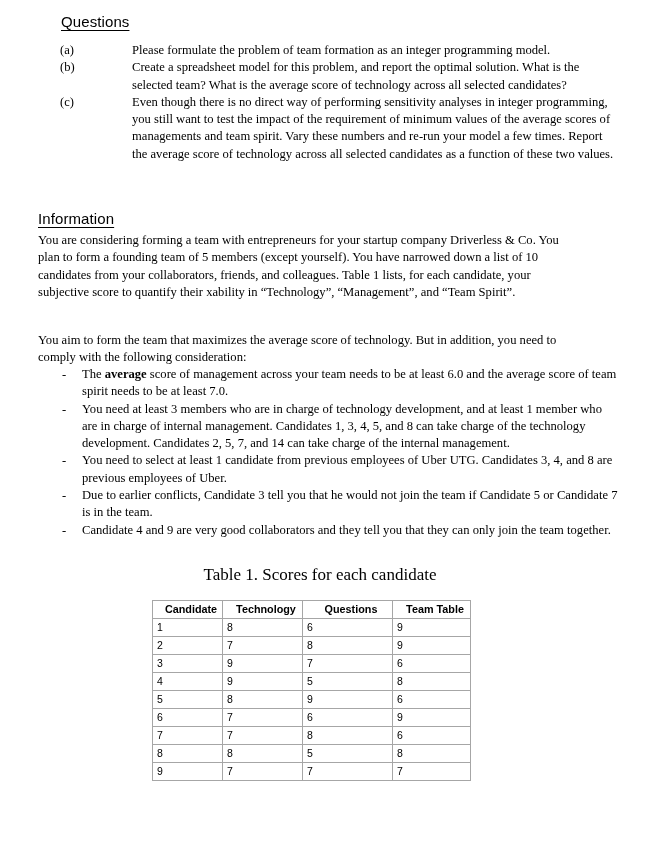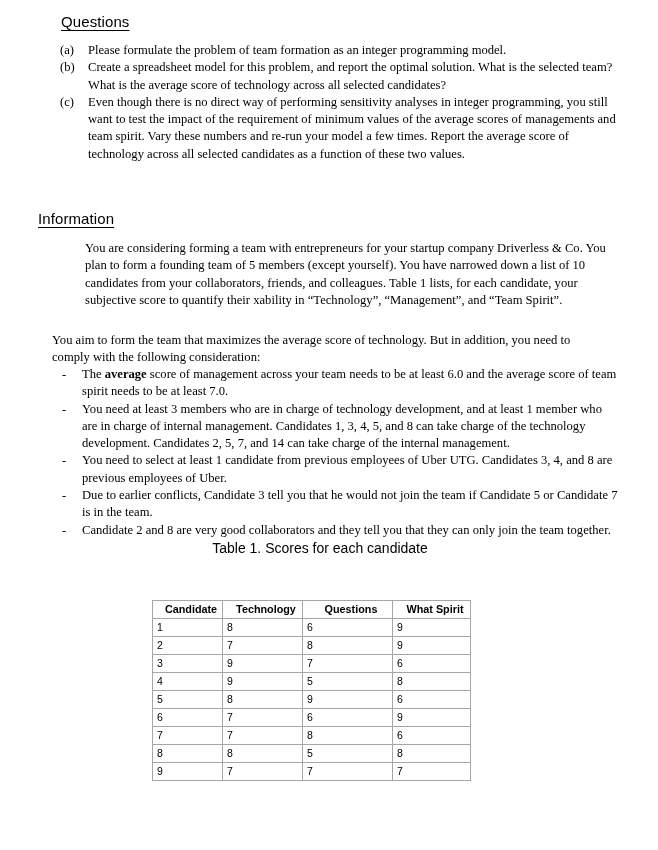--- a/index.html
+++ b/index.html
@@ -70,33 +70,33 @@
     flex: 0 0 28px;
     font-family: "Liberation Serif", serif;
     font-size: 12.6px;
     line-height: 17.3px;
   }
   .lettered-body {
     flex: 1 1 auto;
     font-family: "Liberation Serif", serif;
     font-size: 12.6px;
     line-height: 17.3px;
+    margin-left: 44px;
   }
 
   
   .para-intro {
     position: absolute;
     left: 38px;
-    top: 240px;
+    top: 232px;
     width: 542px;
-    margin-left: 47px;
   }
   .para-aim {
     position: absolute;
-    left: 52px;
+    left: 38px;
     top: 332px;
     width: 546px;
   }
 
   
   .dash-list {
     position: absolute;
     left: 62px;
     top: 366px;
     width: 556px;
@@ -117,25 +117,25 @@
     font-family: "Liberation Serif", serif;
     font-size: 12.6px;
     line-height: 17.3px;
   }
   .dash-body b { font-weight: 700; }
 
   
   .table-caption {
     position: absolute;
     left: 0px;
-    top: 540px;
+    top: 566px;
     width: 640px;
     text-align: center;
-    font-family: Liberation Sans, sans-serif;
-    font-size: 14px;
+    font-family: Liberation Serif, serif;
+    font-size: 17px;
     line-height: 17px;
   }
 
   
   .scores-table-wrap {
     position: absolute;
     left: 152px;
     top: 600px;
     width: 318px;
   }
@@ -208,40 +208,40 @@
     <div class="dash-item">
       <span class="dash-marker">-</span>
       <span class="dash-body">You need to select at least 1 candidate from previous employees of Uber UTG. Candidates 3, 4, and 8 are previous employees of Uber.</span>
     </div>
     <div class="dash-item">
       <span class="dash-marker">-</span>
       <span class="dash-body"> Due to earlier conflicts, Candidate 3 tell you that he would not join the team if Candidate 5 or Candidate 7 is in the team.</span>
     </div>
     <div class="dash-item">
       <span class="dash-marker">-</span>
-      <span class="dash-body">Candidate 2 and 8 are very good collaborators and they tell you that they can only join the team together.</span>
+      <span class="dash-body">Candidate 4 and 9 are very good collaborators and they tell you that they can only join the team together.</span>
     </div>
   </div>
 
   <div class="table-caption">Table 1. Scores for each candidate</div>
 
   <div class="scores-table-wrap">
     <table class="scores">
       <colgroup>
         <col class="c-cand">
           <col class="c-tech">
           <col class="c-mgmt">
           <col class="c-team">
       </colgroup>
       <thead>
         <tr>
           <th>Candidate</th>
           <th>Technology</th>
           <th>Questions</th>
-          <th>What Spirit</th>
+          <th>Team Table</th>
         </tr>
       </thead>
       <tbody>
         <tr>
           <td>1</td>
           <td>8</td>
           <td>6</td>
           <td>9</td>
         </tr>
         <tr>

